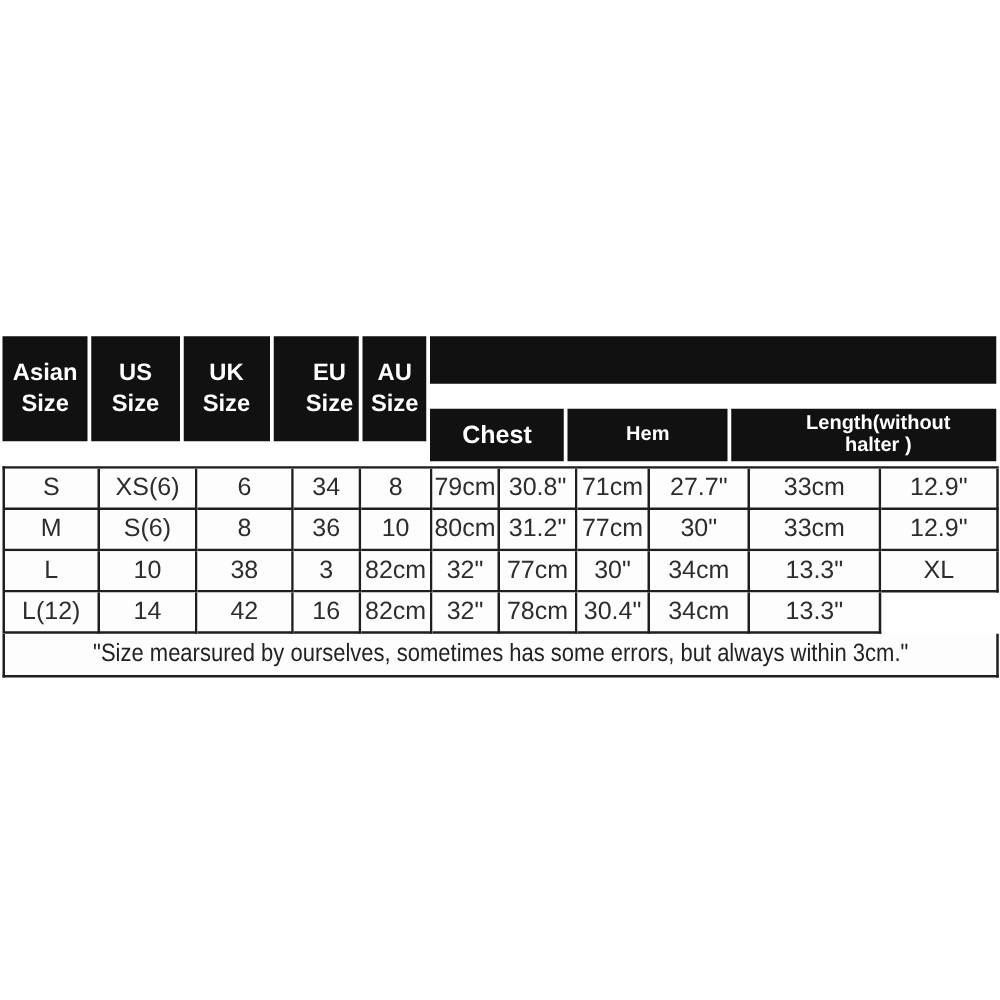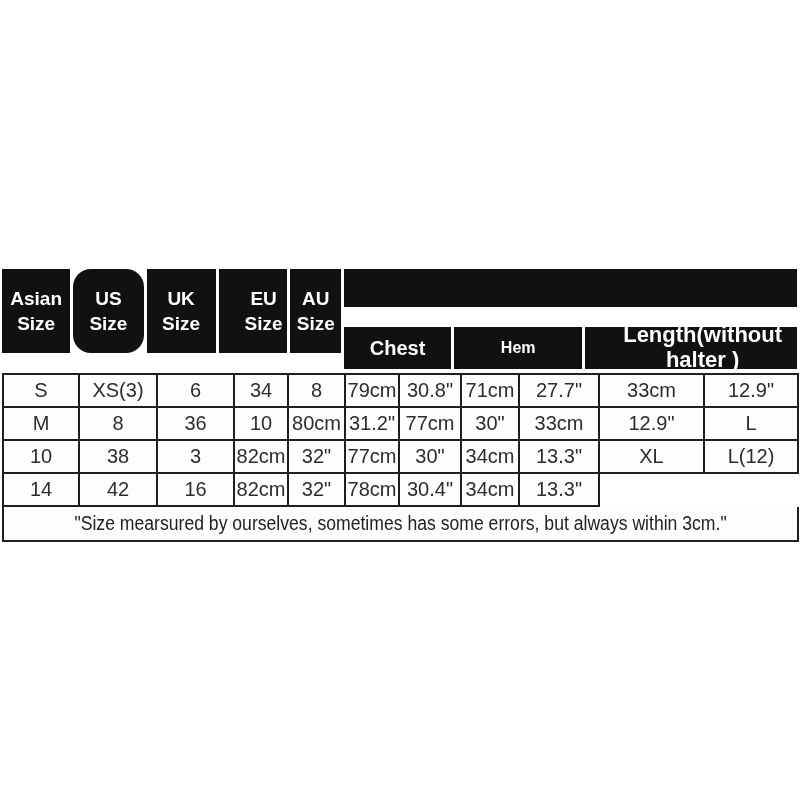--- a/index.html
+++ b/index.html
@@ -33,21 +33,21 @@
     line-height: 1.32;
     display: flex;
     align-items: center;
     justify-content: center;
     text-align: center;
     white-space: pre-line;
     margin-right: 3px;
     height: 84px;
   }
   .w1 { width: 73px; }
-  .w2 { width: 75px; border-radius: 18px; }
+  .w2 { width: 75px; }
   .w3 { width: 74px; text-align: center; }
   .w4 { width: 51px; padding-left: 21px; }
   .w5 { width: 54px; }
   .hright {
     width: 453px;
     display: flex;
     flex-direction: column;
     justify-content: space-between;
   }
   .topbar {
@@ -65,21 +65,21 @@
     font-weight: bold;
     display: flex;
     align-items: center;
     justify-content: center;
     text-align: center;
     white-space: pre-line;
     height: 42px;
   }
   .sub-chest { width: 113px; margin-right: 3px; font-size: 20px; }
   .sub-hem   { width: 135px; margin-right: 3px; font-size: 16px; }
-  .sub-len   { width: 199px; font-size: 22px; line-height: 1.12; padding-left: 23px; }
+  .sub-len   { width: 199px; font-size: 16px; line-height: 1.12; padding-left: 23px; }
   
   .gap-row { height: 4px; }
   .grid {
     display: grid;
     grid-template-columns: 76px 78px 77px 54px 57px 54px 62px 58px 80px 105px 94px;
     border-left: 2px solid #1f1f1f;
     border-top: 2px solid #1f1f1f;
     width: 795px;
   }
   .dc {
@@ -139,31 +139,32 @@
         <div class="sub sub-len">Length(without
 halter )</div>
       </div>
     </div>
   </div>
 
   <div class="gap-row"></div>
 
   <div class="grid">
       <div class="dc">S</div>
-      <div class="dc">XS(3)</div>
+      <div class="dc">XS(6)</div>
       <div class="dc">6</div>
       <div class="dc">34</div>
       <div class="dc">8</div>
       <div class="dc">79cm</div>
       <div class="dc">30.8"</div>
       <div class="dc">71cm</div>
       <div class="dc">27.7"</div>
       <div class="dc">33cm</div>
       <div class="dc">12.9"</div>
       <div class="dc">M</div>
+      <div class="dc">S(6)</div>
       <div class="dc">8</div>
       <div class="dc">36</div>
       <div class="dc">10</div>
       <div class="dc">80cm</div>
       <div class="dc">31.2"</div>
       <div class="dc">77cm</div>
       <div class="dc">30"</div>
       <div class="dc">33cm</div>
       <div class="dc">12.9"</div>
       <div class="dc">L</div>

